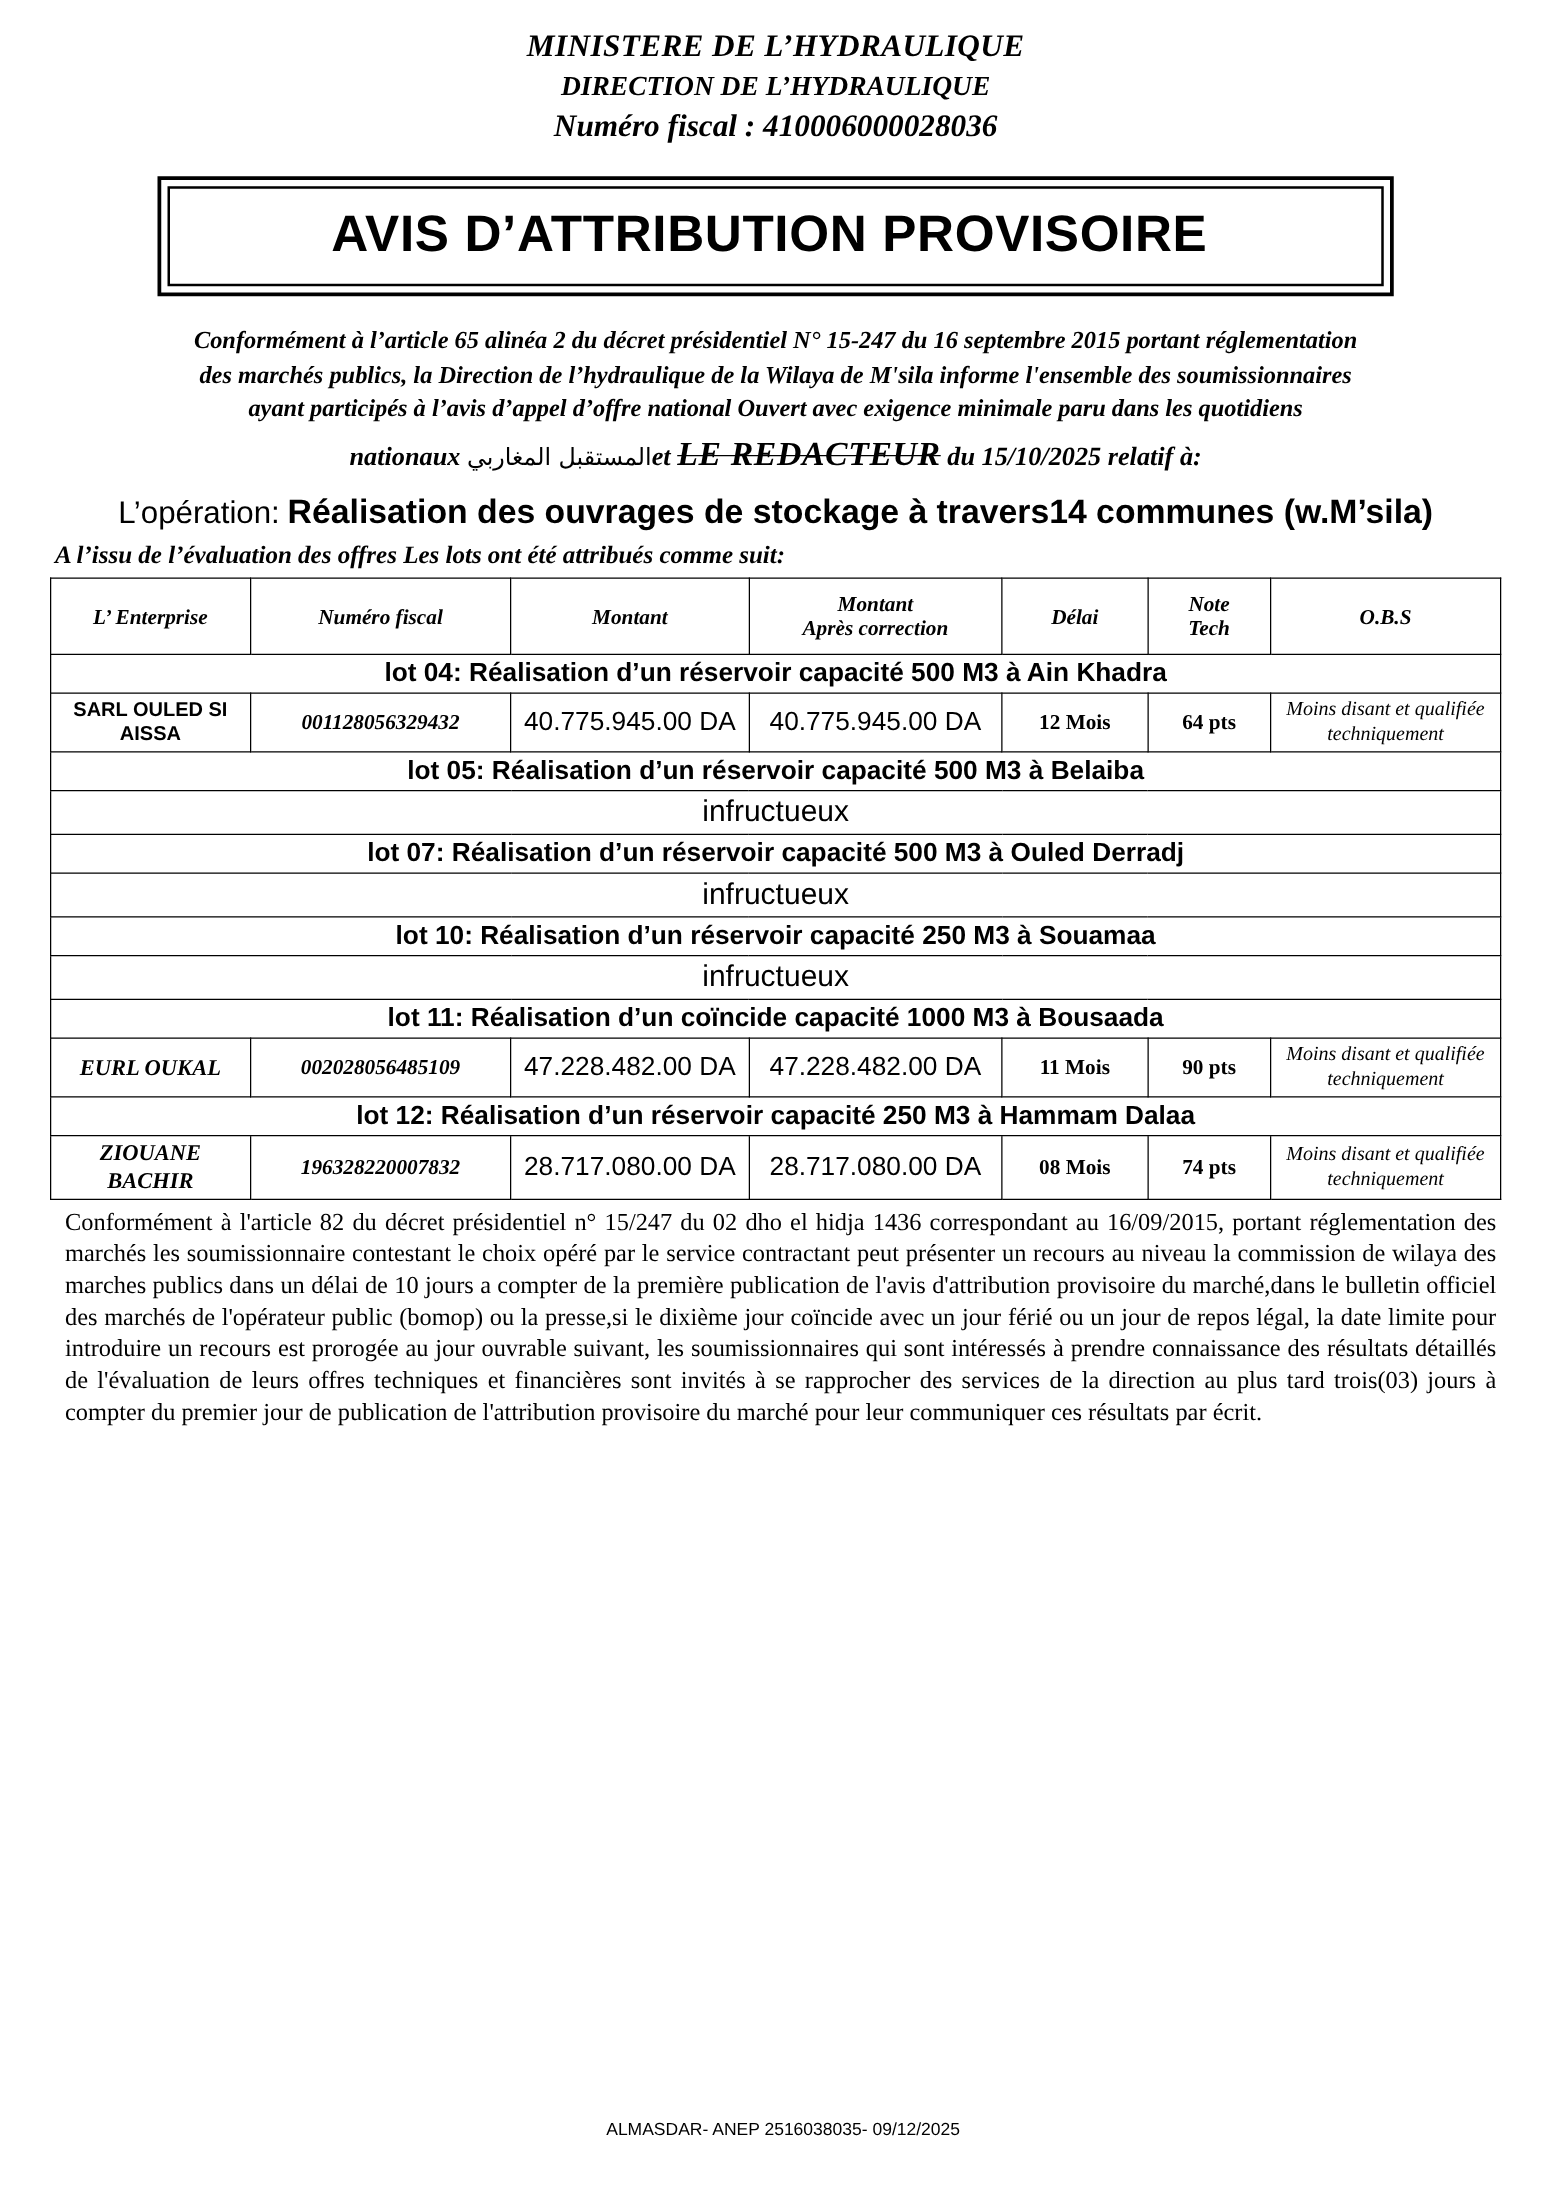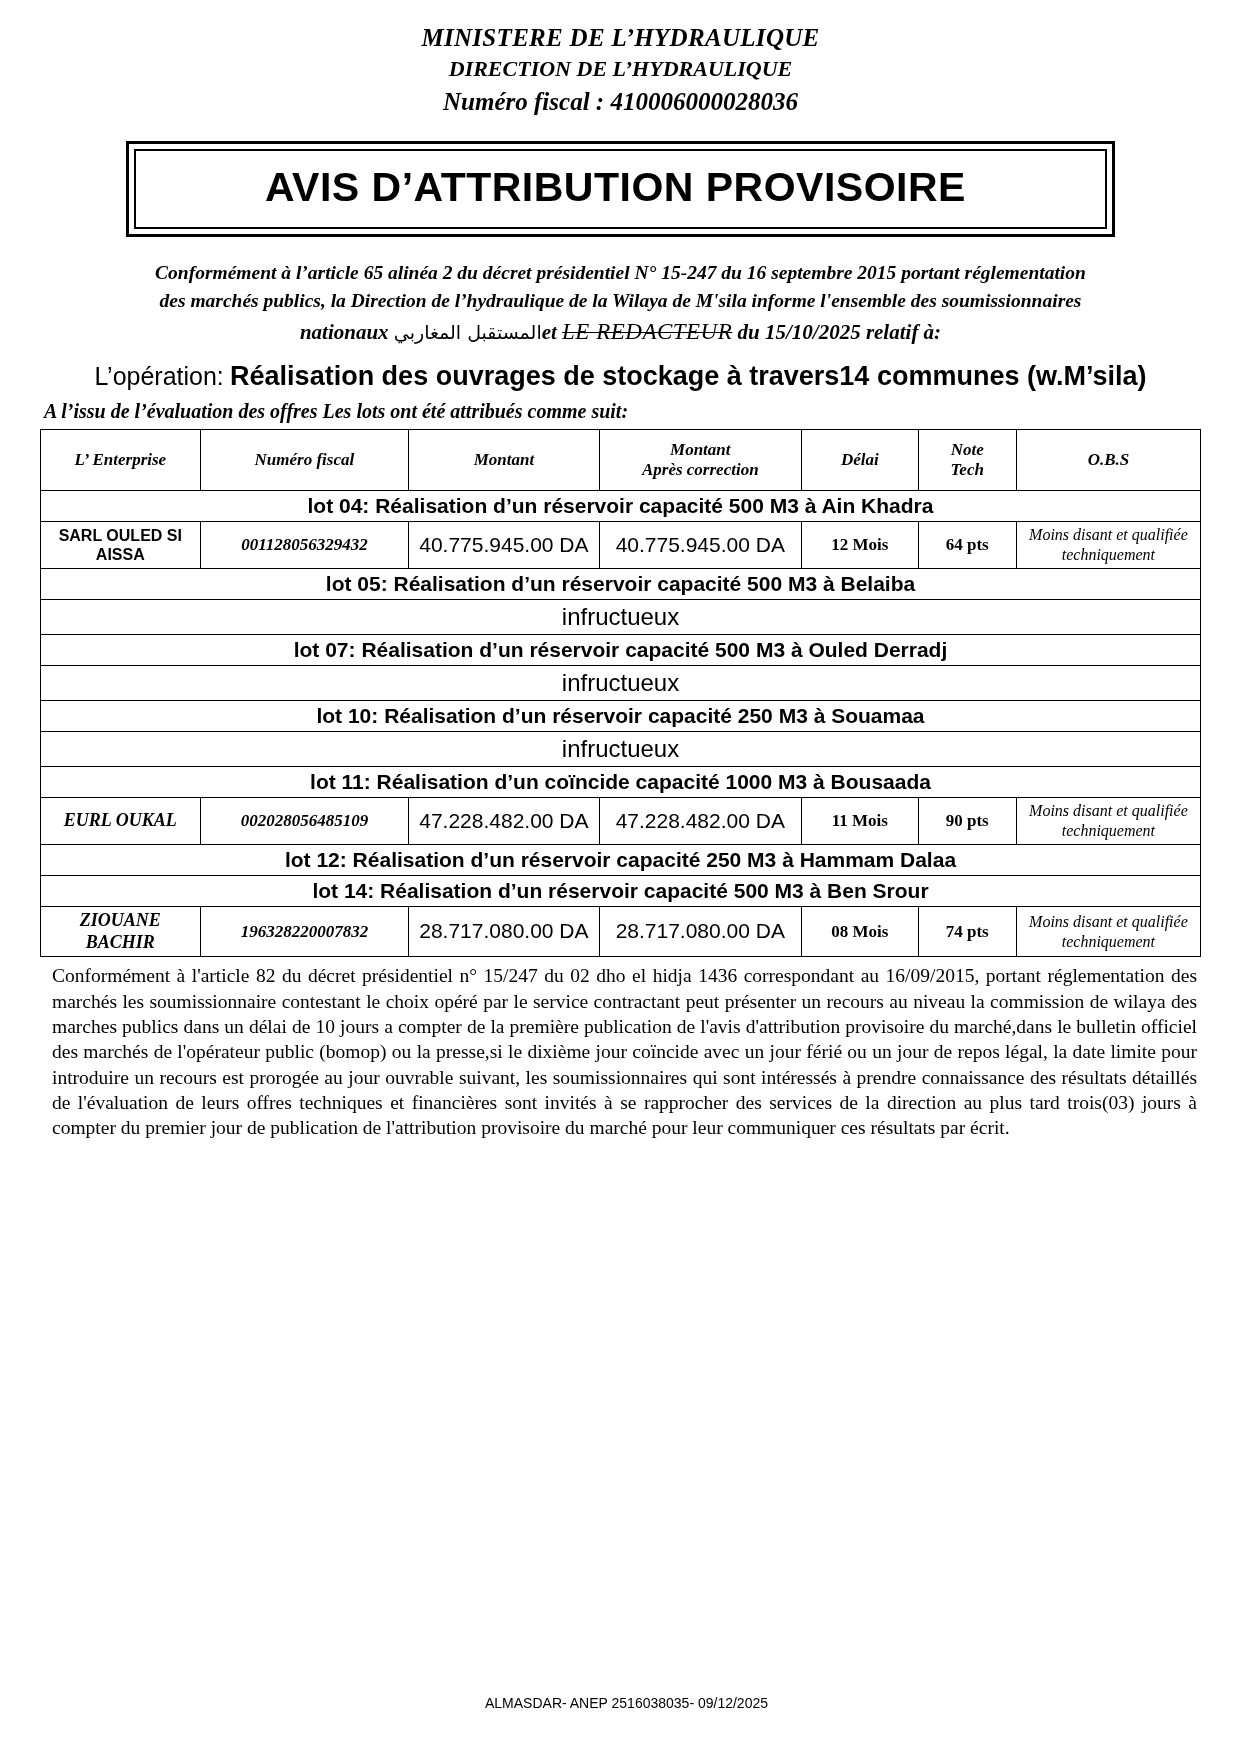--- a/index.html
+++ b/index.html
@@ -76,23 +76,23 @@
     font-style: italic;
     font-size: 19.5px;
     line-height: 1.42;
   }
   .intro .line4 {
     font-size: 21px;
     margin-top: 2px;
   }
   .redacteur {
     font-family: "Liberation Serif", serif;
-    font-weight: normal;
-    font-style: italic;
-    font-size: 23px;
+    font-weight: bold;
+    font-style: italic;
+    font-size: 27px;
     letter-spacing: 0.5px;
     text-decoration: line-through;
     text-decoration-thickness: 1px;
   }
   .arabic {
     font-family: "DejaVu Sans", sans-serif;
     font-size: 19px;
     font-weight: normal;
     font-style: normal;
     direction: rtl;
@@ -231,20 +231,21 @@
 
   <div class="title-outer">
     <div class="title-inner">
       <div class="title-text">AVIS D’ATTRIBUTION PROVISOIRE</div>
     </div>
   </div>
 
   <div class="intro">
     <div>Conformément à l’article 65 alinéa 2 du décret présidentiel N° 15-247 du 16 septembre  2015 portant réglementation</div>
     <div>des marchés publics, la Direction de l’hydraulique de la Wilaya de M'sila informe  l'ensemble des soumissionnaires</div>
+    <div>ayant participés à l’avis d’appel d’offre national Ouvert avec exigence minimale paru dans les quotidiens</div>
     <div class="line4">
       <span>nationaux </span><span class="arabic">المستقبل المغاربي</span><span>et </span><span class="redacteur">LE REDACTEUR</span><span> du 15/10/2025 relatif à:</span>
     </div>
   </div>
 
   <div class="operation">
     <span class="op-label">L’opération:</span>
     <span class="op-value">Réalisation des ouvrages de stockage à travers14 communes (w.M’sila)</span>
   </div>
 
@@ -324,23 +325,20 @@
         <td class="delai">11 Mois</td>
         <td class="note">90 pts</td>
         <td class="obs">Moins disant et  qualifiée techniquement</td>
       </tr>
 
       <tr>
         <td class="lot-header" colspan="7">lot 12: Réalisation  d’un réservoir capacité 250 M3 à Hammam Dalaa</td>
       </tr>
 
       <tr>
-        <td class="lot-header" colspan="7">lot 14: Réalisation  d’un réservoir capacité 500 M3 à Ben Srour</td>
-      </tr>
-      <tr>
         <td class="ent italic">ZIOUANE BACHIR</td>
         <td class="fiscal">196328220007832</td>
         <td class="montant">28.717.080.00 DA</td>
         <td class="montant">28.717.080.00 DA</td>
         <td class="delai">08 Mois</td>
         <td class="note">74 pts</td>
         <td class="obs">Moins disant et  qualifiée techniquement</td>
       </tr>
 
     </tbody>

